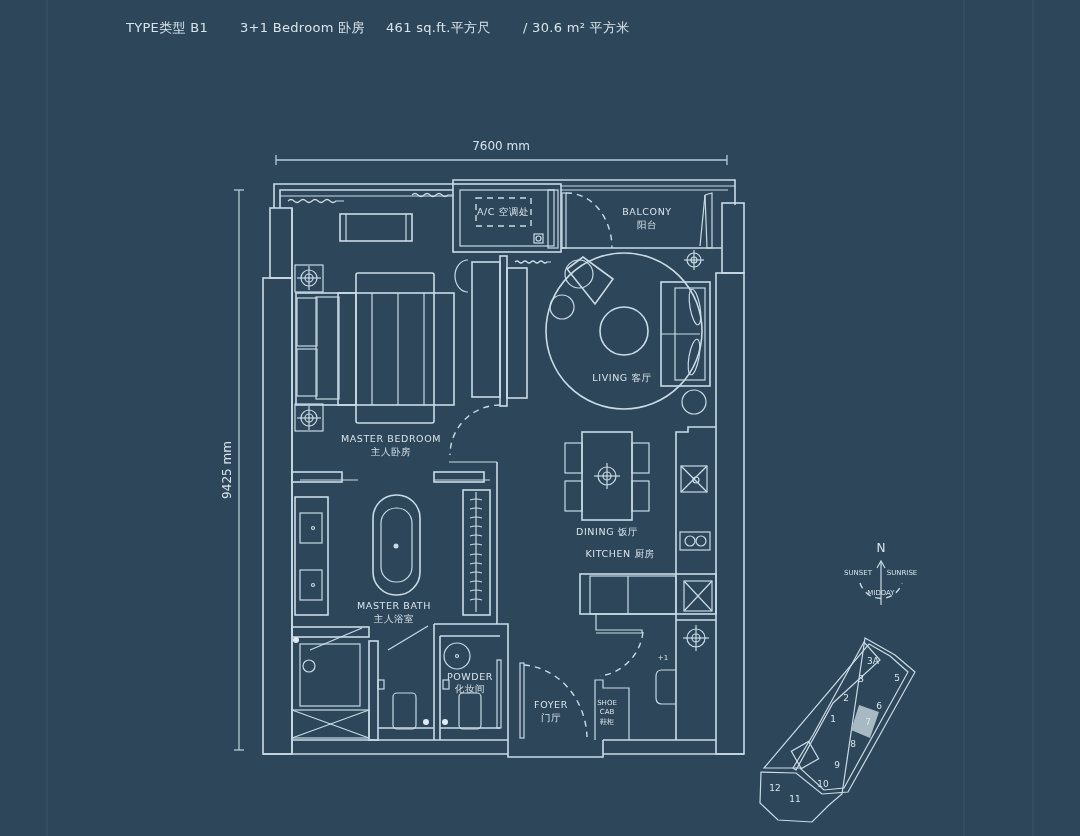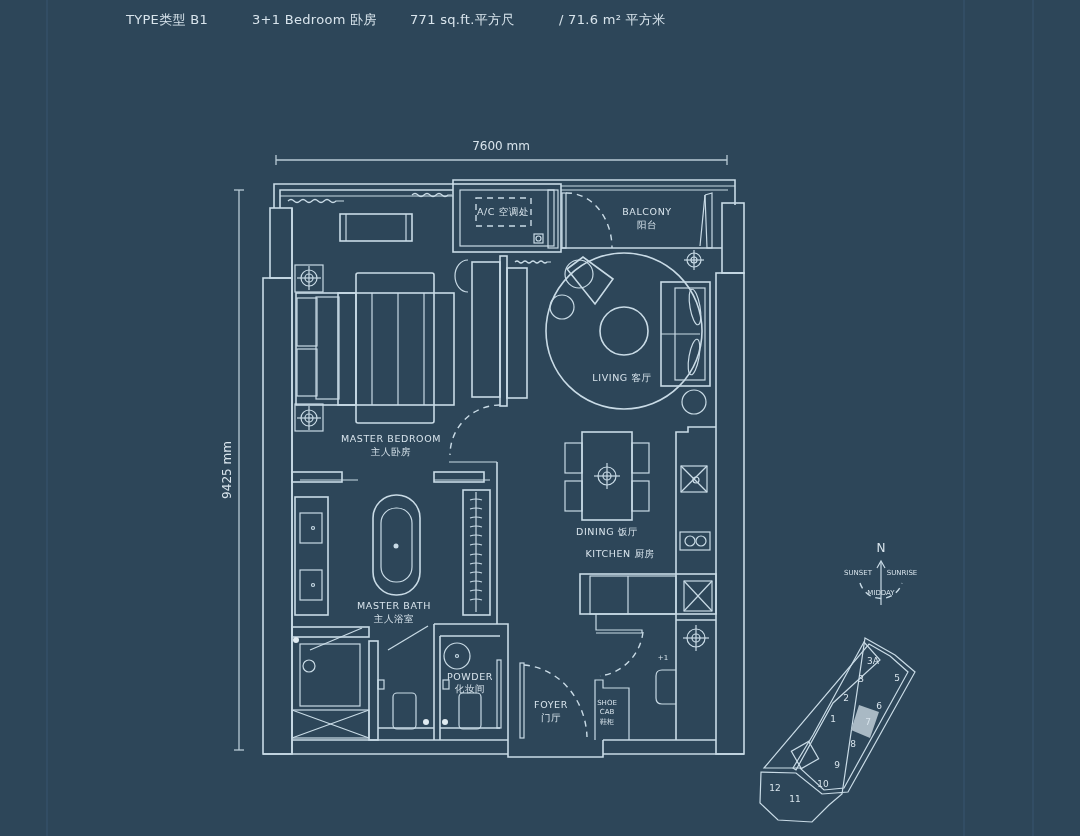--- a/index.html
+++ b/index.html
@@ -1,18 +1,18 @@
 <!DOCTYPE html>
 <html><head>
 <meta charset="utf-8">
 <style>
   html,body{margin:0;padding:0;}
   body{width:1080px;height:836px;background:#2d4659;position:relative;overflow:hidden;font-family:"DejaVu Sans",sans-serif;color:#d4e2ea;}
   .panel-line{position:absolute;top:0;width:2px;height:836px;background:#34506a;opacity:.7;}
-  .header{position:absolute;top:11px;left:126px;display:flex;gap:16px;font-size:13px;letter-spacing:.3px;color:#d8e4ec;}
+  .header{position:absolute;top:19px;left:126px;display:flex;gap:4px;font-size:13px;letter-spacing:.3px;color:#d8e4ec;}
   .header span{display:inline-block;white-space:nowrap;}
   .h1{width:110px}.h2{width:142px}.h3{width:133px}.h4{}
   svg{position:absolute;left:0;top:0;}
   .ln{stroke:#c9dbe6;stroke-width:1.6;fill:none;}
   .ln2{stroke:#c9dbe6;stroke-width:1.2;fill:none;}
   .dash{stroke:#c9dbe6;stroke-width:1.4;fill:none;stroke-dasharray:6 5;}
   .dim{stroke:#b9cbd6;stroke-width:1.3;fill:none;}
   .lbl{fill:#d8e4ec;font-size:9.5px;letter-spacing:.6px;font-family:"DejaVu Sans",sans-serif;}
   .dimtxt{fill:#d8e4ec;font-size:12px;font-family:"DejaVu Sans",sans-serif;}
   .small{fill:#d8e4ec;font-size:7px;font-family:"DejaVu Sans",sans-serif;}
@@ -22,22 +22,22 @@
 </head>
 <body>
 
 <div class="panel-line" style="left:46px"></div>
 <div class="panel-line" style="left:963px"></div>
 <div class="panel-line" style="left:1032px"></div>
 
 <div class="header">
   <span class="h1">TYPE类型 B1</span>
   <span class="h2">3+1 Bedroom 卧房</span>
-  <span class="h3">771 sq.ft.平方尺</span>
-  <span class="h4">/  71.6 m² 平方米</span>
+  <span class="h3">461 sq.ft.平方尺</span>
+  <span class="h4">/  30.6 m² 平方米</span>
 </div>
 
 <svg width="1080" height="836" viewBox="0 0 1080 836">
 
   <g>
     <line class="dim" x1="276" y1="160" x2="727" y2="160"></line>
     <line class="dim" x1="276" y1="155" x2="276" y2="165"></line>
     <line class="dim" x1="727" y1="155" x2="727" y2="165"></line>
     <text class="dimtxt" x="501" y="150" text-anchor="middle">7600 mm</text>
   </g>

